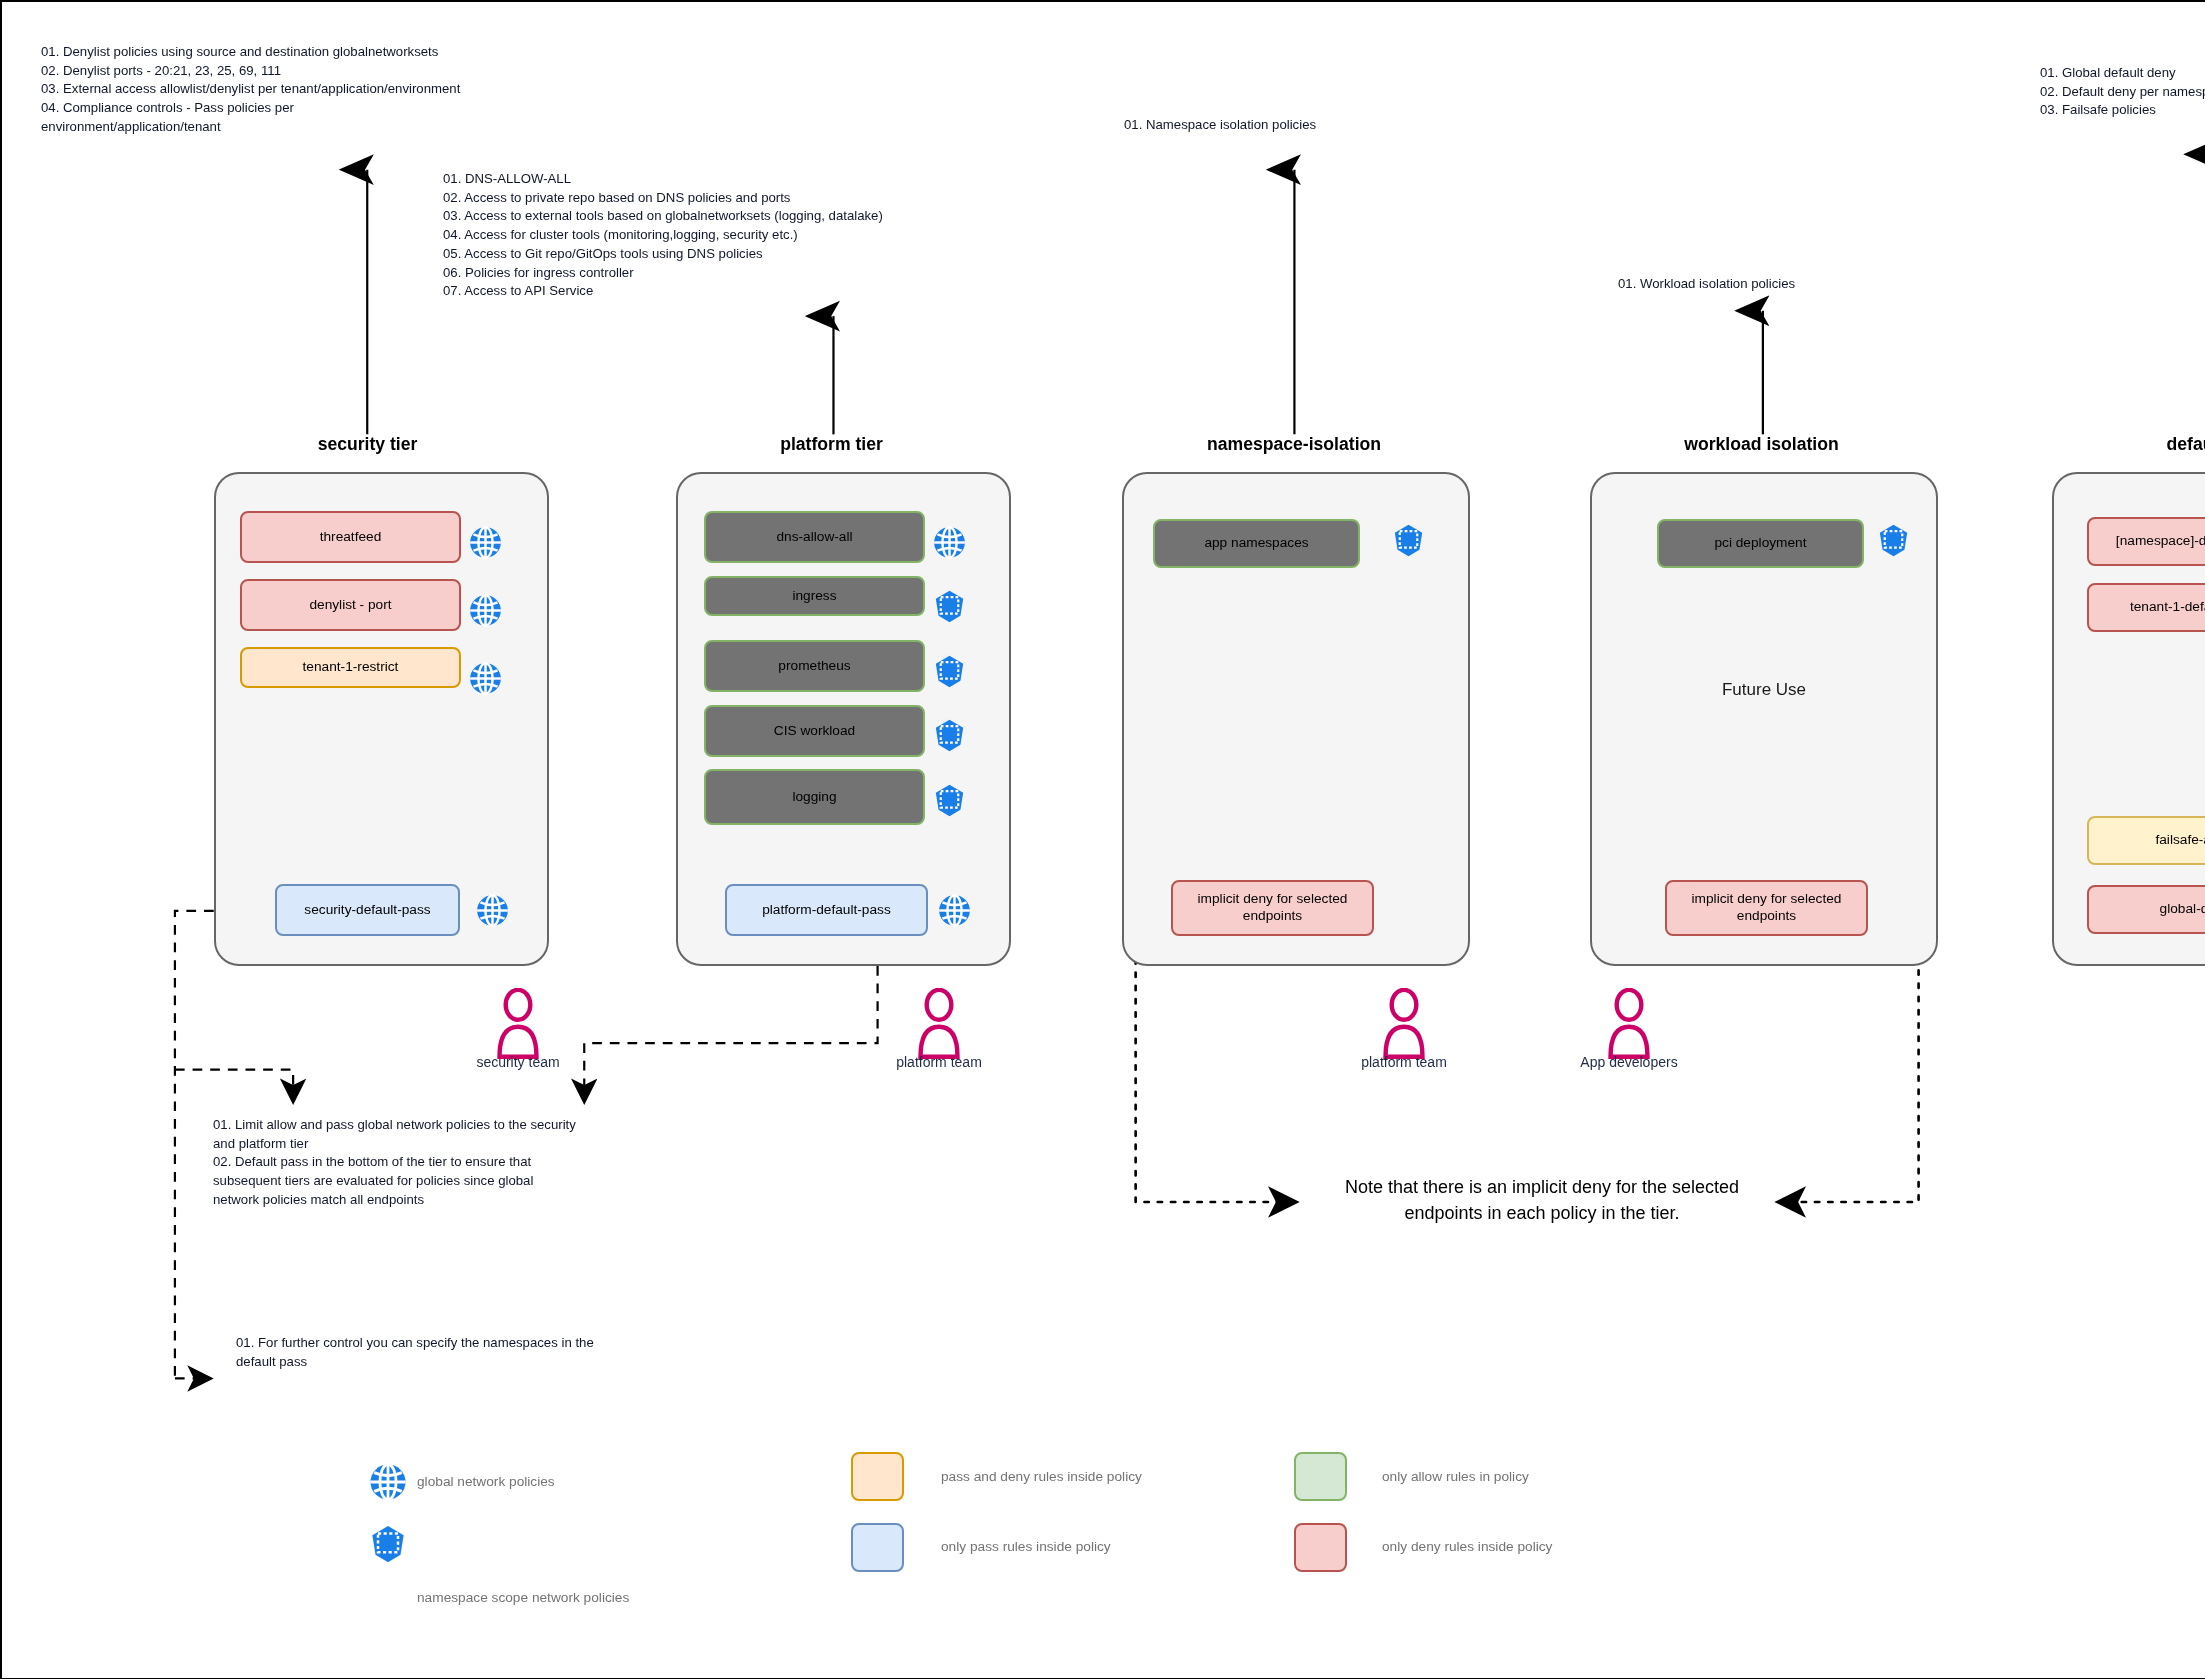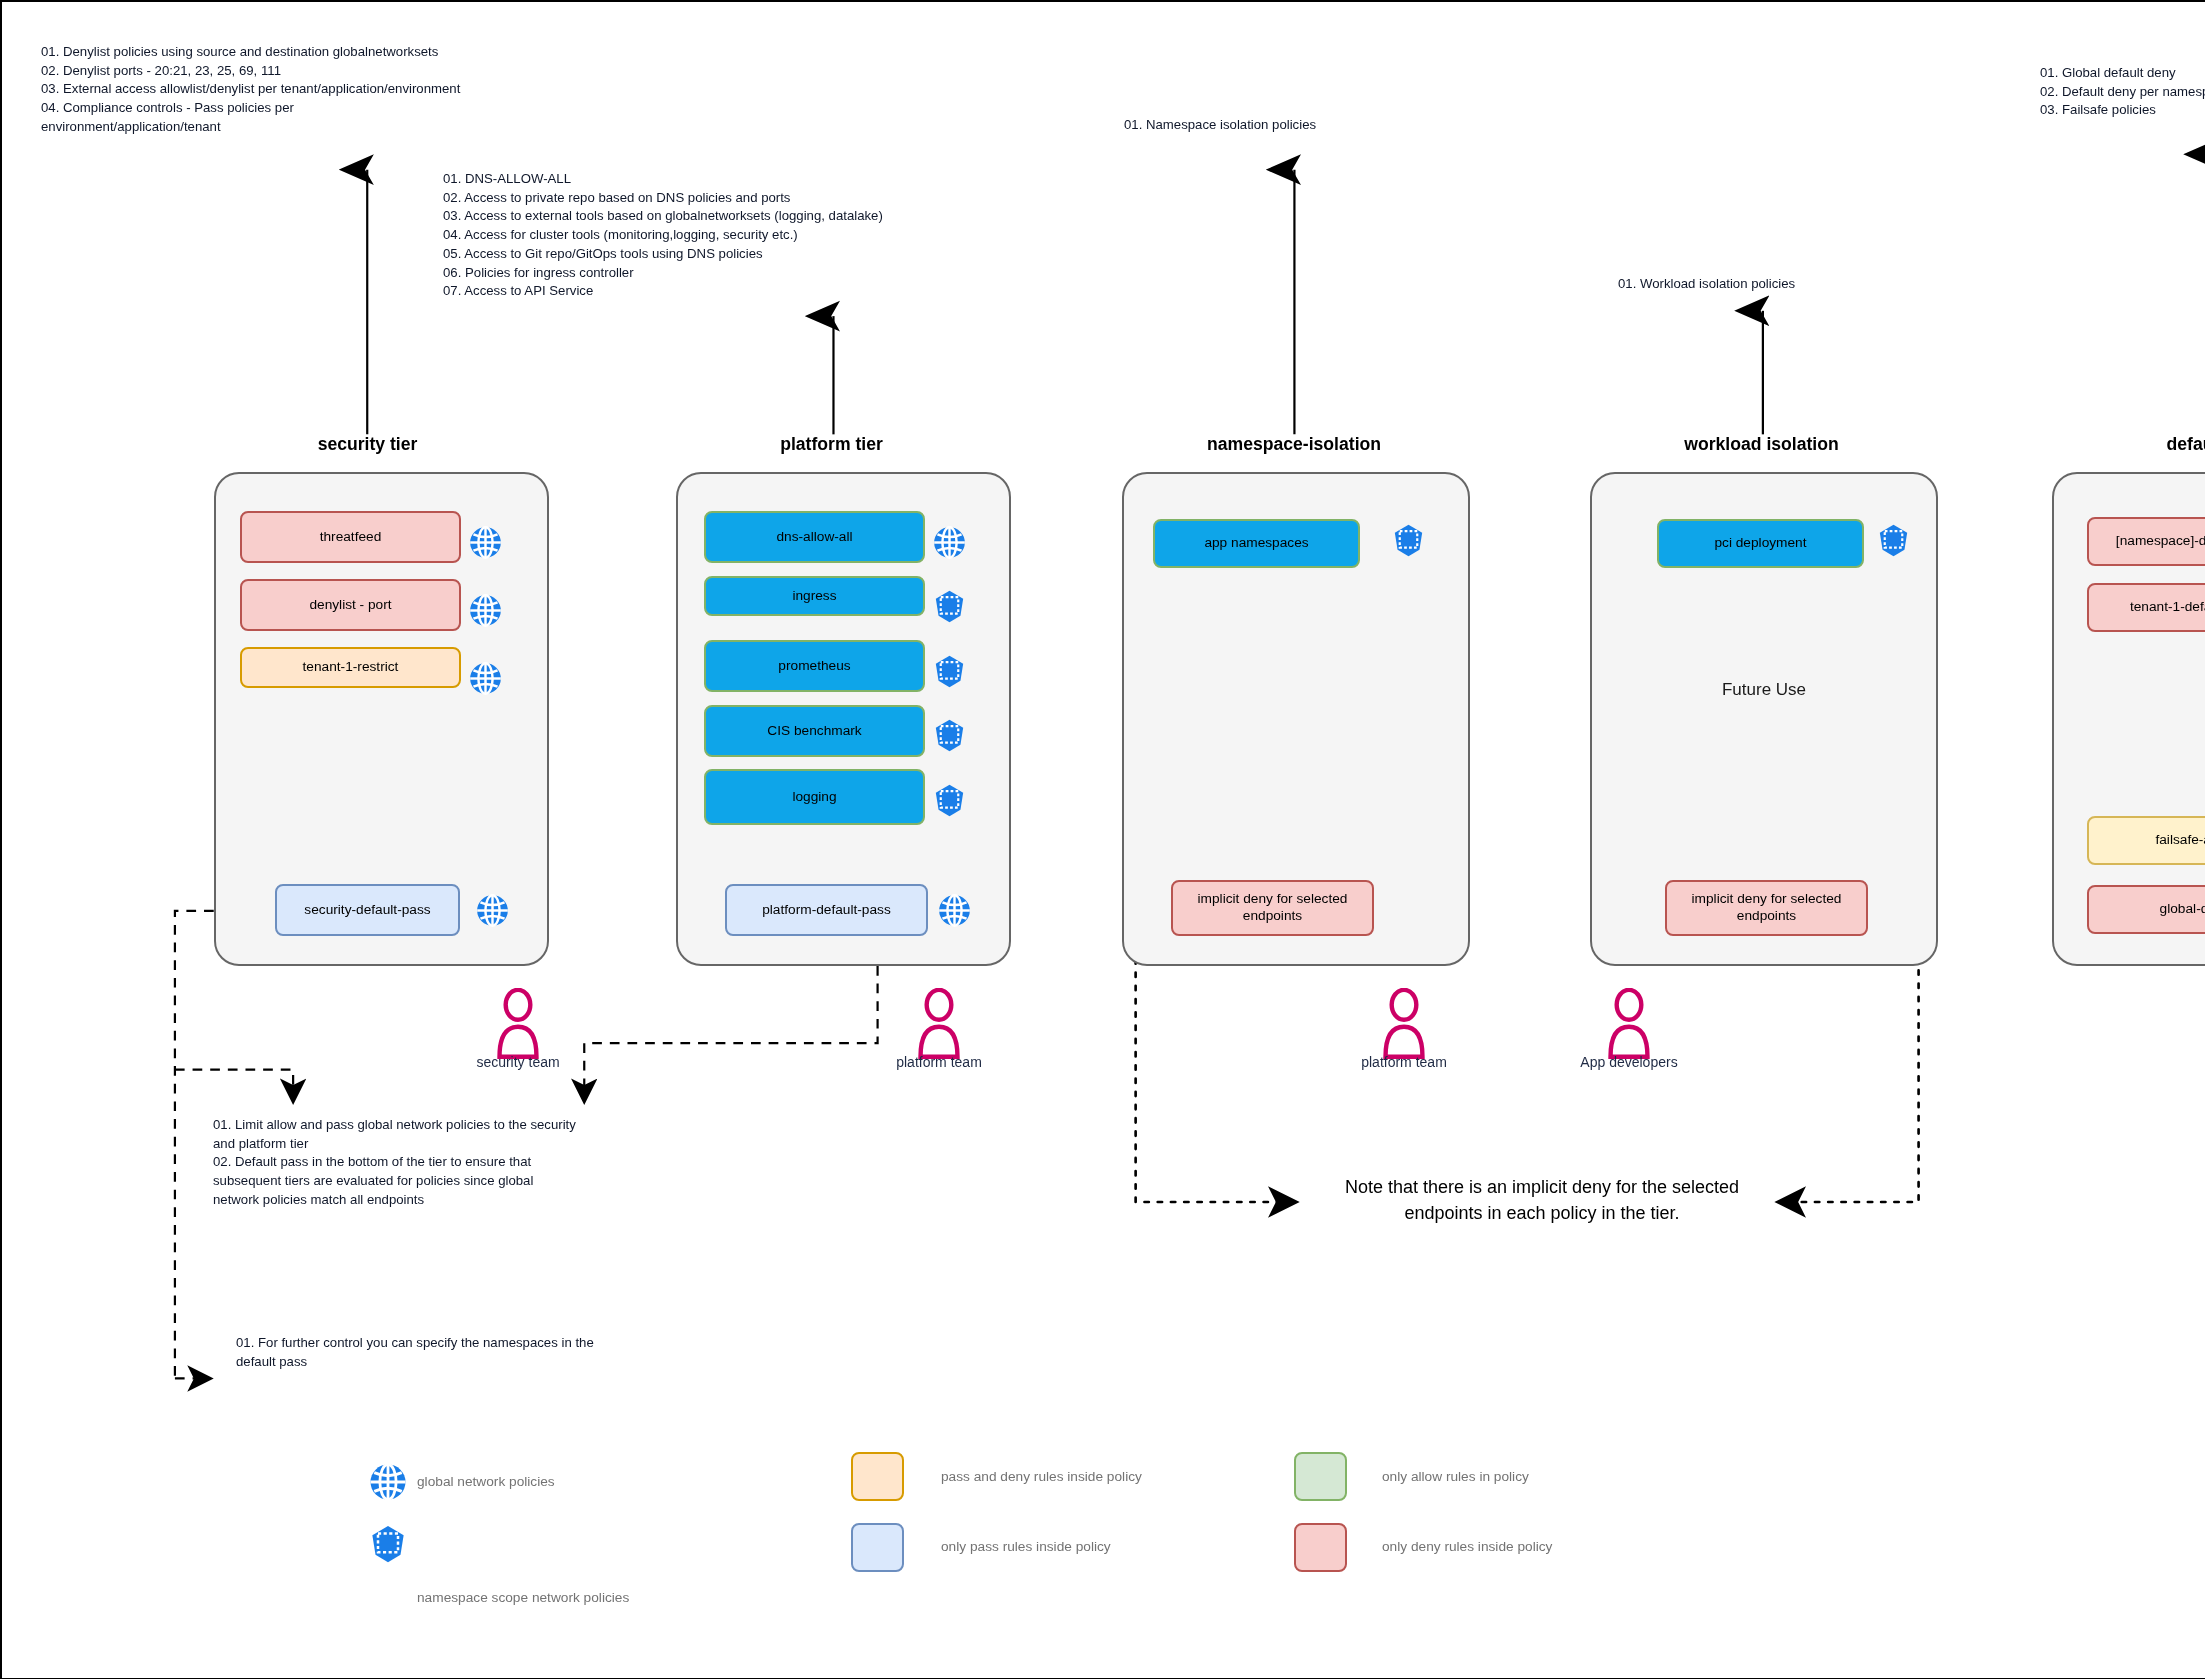--- a/index.html
+++ b/index.html
@@ -87,21 +87,21 @@
     align-items:center;
     justify-content:center;
     text-align:center;
     font-family:"Liberation Sans", sans-serif;
     font-size:13.7px;
     color:#000000;
     line-height:1.22;
     padding:0 20px;
   }
   .chip.deny{   background:#f8cecc; border-color:#b85450; }
-  .chip.allow{  background:#0ea5e9; border-color:#82b366; }
+  .chip.allow{  background:#737373; border-color:#82b366; }
   .chip.pass{   background:#dae8fc; border-color:#6c8ebf; }
   .chip.passdeny{ background:#ffe6cc; border-color:#d79b00; }
   .chip.failsafe{ background:#fff2cc; border-color:#d6b656; }
 
   
   .icon{position:absolute;}
   .swatch{
     position:absolute;
     box-sizing:border-box;
     border-radius:8px;
@@ -241,21 +241,21 @@
       <line x1="32" y1="4" x2="32" y2="60"></line>
     </g>
   </svg>
 
   <div class="tier-title" style="left:715px; top:432px; width:229px;">platform tier</div>
   <div class="tier-box" style="left:674px; top:470px; width:335px; height:494px;"></div>
 
   <div class="chip allow" style="left:702px; top:509px; width:221px; height:52px;">dns-allow-all</div>
   <div class="chip allow" style="left:702px; top:574px; width:221px; height:40px;">ingress</div>
   <div class="chip allow" style="left:702px; top:638px; width:221px; height:52px;">prometheus</div>
-  <div class="chip allow" style="left:702px; top:703px; width:221px; height:52px;">CIS benchmark</div>
+  <div class="chip allow" style="left:702px; top:703px; width:221px; height:52px;">CIS workload</div>
   <div class="chip allow" style="left:702px; top:767px; width:221px; height:56px;">logging</div>
   <div class="chip pass" style="left:723px; top:882px; width:203px; height:52px;">platform-default-pass</div>
 
   <svg class="icon" style="left:930px; top:523px;" width="35" height="35" viewBox="0 0 64 64">
     <circle cx="32" cy="32" r="28" fill="#1a7ee8"></circle>
     <g stroke="#fff" stroke-width="4.5" fill="none">
       <ellipse cx="32" cy="32" rx="13" ry="28"></ellipse>
       <line x1="4" y1="32" x2="60" y2="32"></line>
       <path d="M10,17 Q32,27 54,17"></path>
         <path d="M10,47 Q32,37 54,47"></path>

